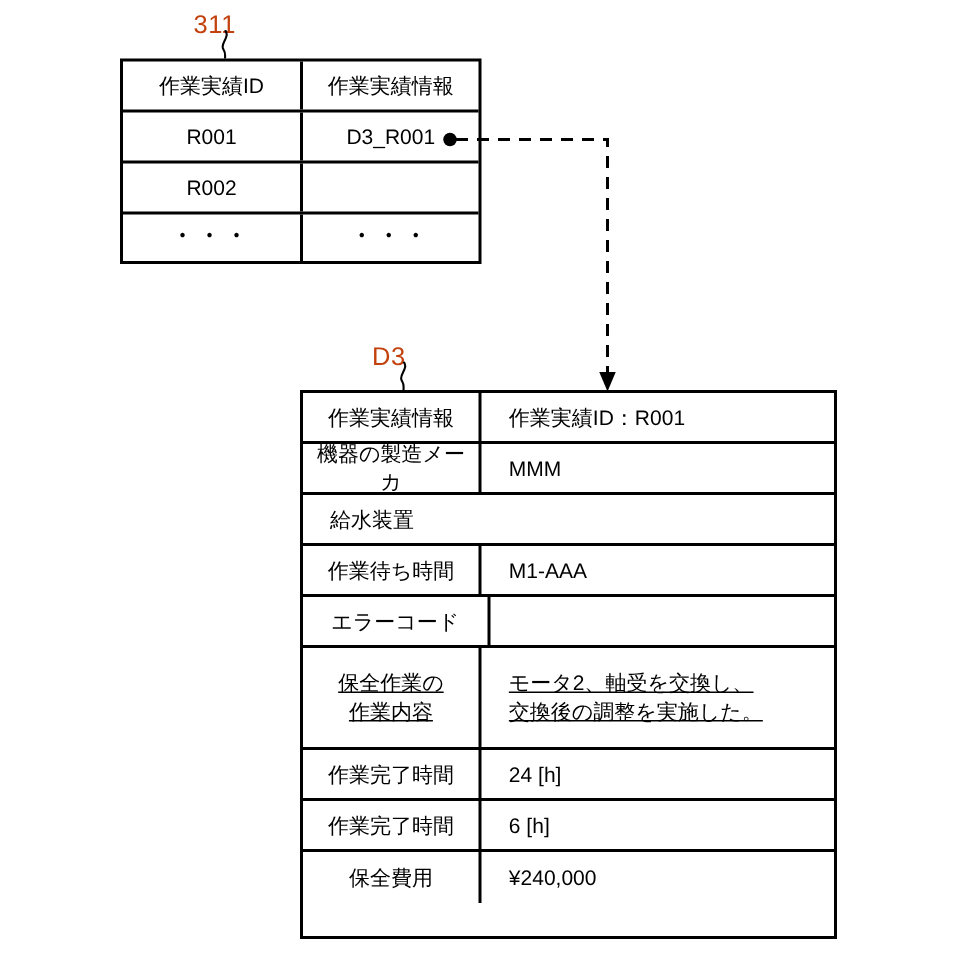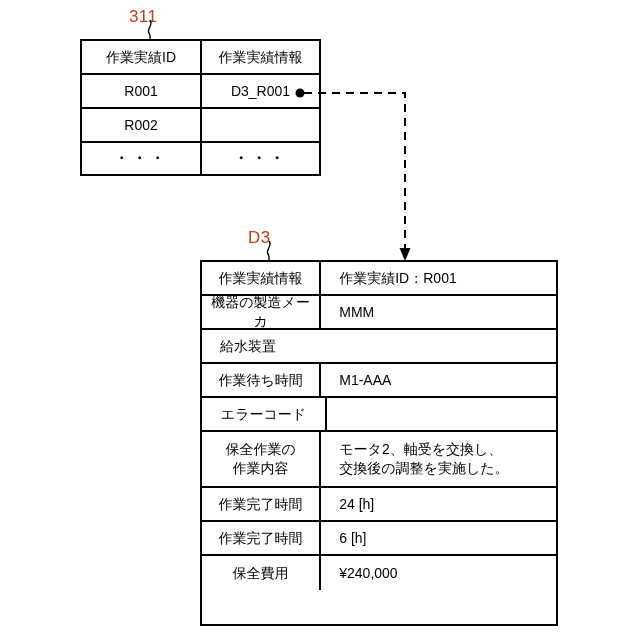--- a/index.html
+++ b/index.html
@@ -80,21 +80,21 @@
   #table-311 .dots {
     letter-spacing: 3px;
     font-size: 15px;
     font-weight: bold;
     padding-bottom: 5px;
   }
 
   
   #table-d3 { left: 200px; top: 260px; width: 358px; height: 366px; }
   #table-d3 .trow { height: 34px; }
-  #table-d3 .trow.tall { height: 56px; }
+  #table-d3 .trow.tall { height: 68px; text-decoration: underline; }
   #table-d3 .c1 { width: 125px; text-align: center; }
   #table-d3 .c2 { width: 229px; }
 
   
   #connector {
     position: absolute;
     left: 0; top: 0;
     width: 640px; height: 640px;
     pointer-events: none;
   }

